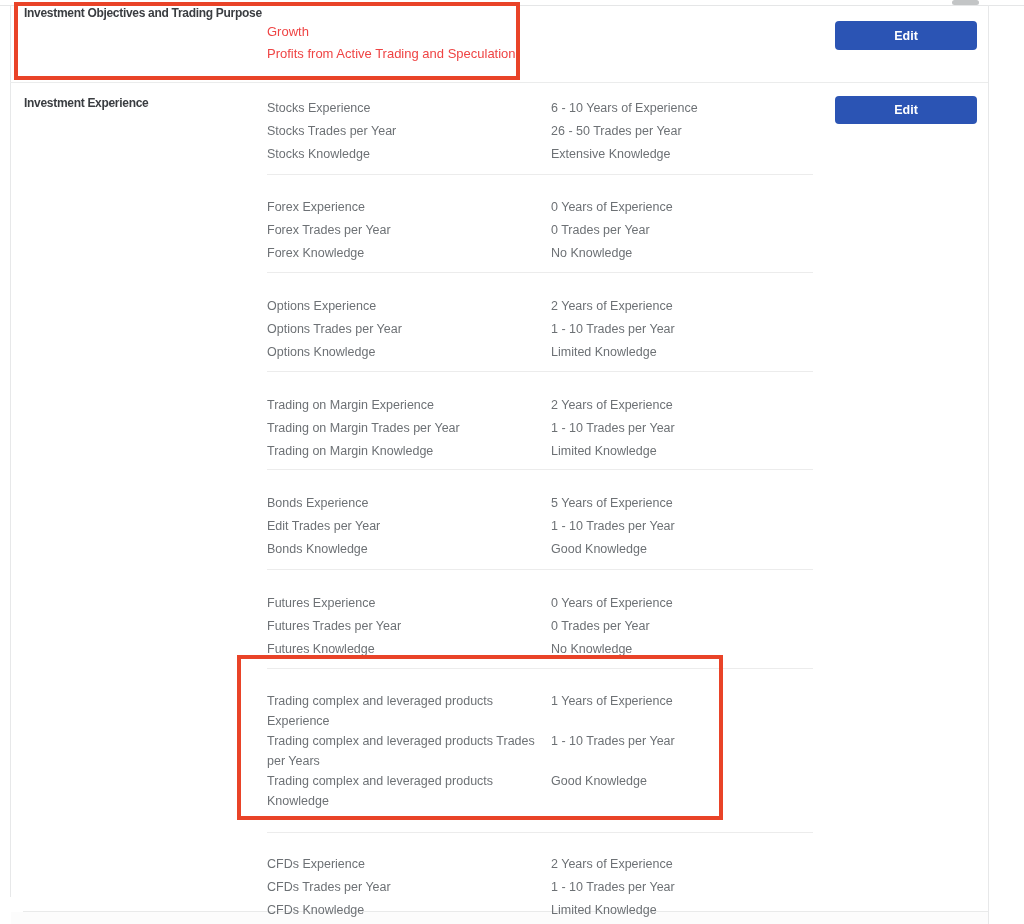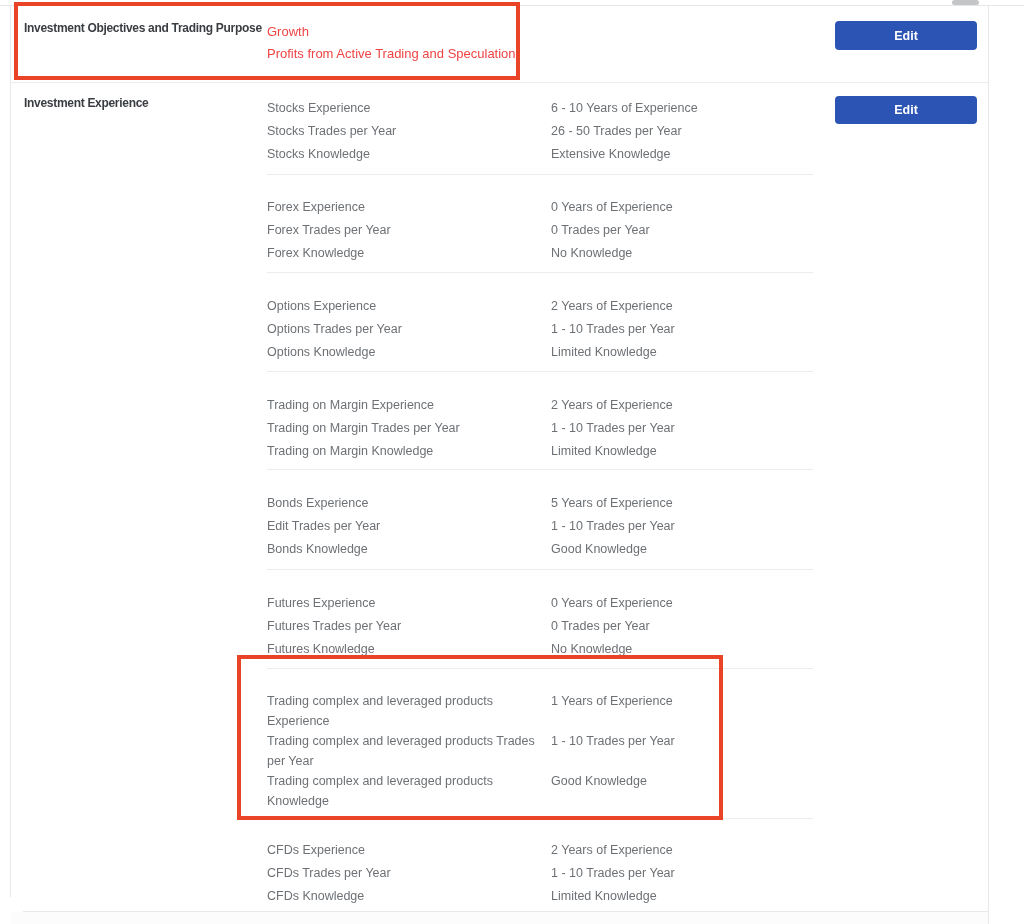--- a/index.html
+++ b/index.html
@@ -35,21 +35,21 @@
 
   
   .exp-col { position:absolute; left:267px; top:90px; width:546px; }
   .exp-group { border-bottom:1px solid #ececec; }
   .exp-group.g1 { padding:7px 0 8px; }
   .exp-group.g2 { padding:21px 0 7px; }
   .exp-group.g3 { padding:22px 0 7px; }
   .exp-group.g4 { padding:22px 0 6px; }
   .exp-group.g5 { padding:22px 0 8px; }
   .exp-group.g6 { padding:22px 0 7px; }
-  .exp-group.g7 { padding:22px 0 7px; }
+  .exp-group.g7 { padding:22px 0 21px; }
   .exp-group.g8 { padding:20px 0 11px; border-bottom:none; }
   .exp-row { display:grid; grid-template-columns:284px 262px; }
   .exp-row > span { font-size:12.5px; color:#6d7175; line-height:23px; }
   .exp-group.g7 .exp-row { min-height:40px; }
   .exp-group.g7 .exp-row > span { line-height:20px; padding-right:10px; }
 
   
   .hl-box { position:absolute; border:4px solid #e94328; background:transparent; pointer-events:none; }
   .hl-box.one { left:14px; top:2px;   width:506px; height:78px; }
   .hl-box.two { left:237px; top:655px; width:486px; height:165px; }
@@ -59,21 +59,21 @@
 
 <div class="page">
 
   <div class="top-hairline"></div>
   <div class="left-border"></div>
   <div class="right-border"></div>
   <div class="bottom-strip"></div>
   <div class="bottom-divider"></div>
   <div class="scroll-nub"></div>
 
-  <div class="row-title" style="top:21px;">Investment Objectives and Trading Purpose</div>
+  <div class="row-title" style="top:6px;">Investment Objectives and Trading Purpose</div>
 
   <div class="obj-values">
     <div class="grey-text">Growth</div>
     <div class="grey-text">Profits from Active Trading and Speculation</div>
   </div>
 
   <button class="edit-btn b1">Edit</button>
 
   <div class="section1-divider"></div>
 
@@ -172,21 +172,21 @@
         <span>No Knowledge</span>
       </div>
     </div>
 
     <div class="exp-group g7">
       <div class="exp-row">
         <span>Trading complex and leveraged products Experience</span>
         <span>1 Years of Experience</span>
       </div>
       <div class="exp-row">
-        <span>Trading complex and leveraged products Trades per Year</span>
+        <span>Trading complex and leveraged products Trades per Years</span>
         <span>1 - 10 Trades per Year</span>
       </div>
       <div class="exp-row">
         <span>Trading complex and leveraged products Knowledge</span>
         <span>Good Knowledge</span>
       </div>
     </div>
 
     <div class="exp-group g8">
       <div class="exp-row">

